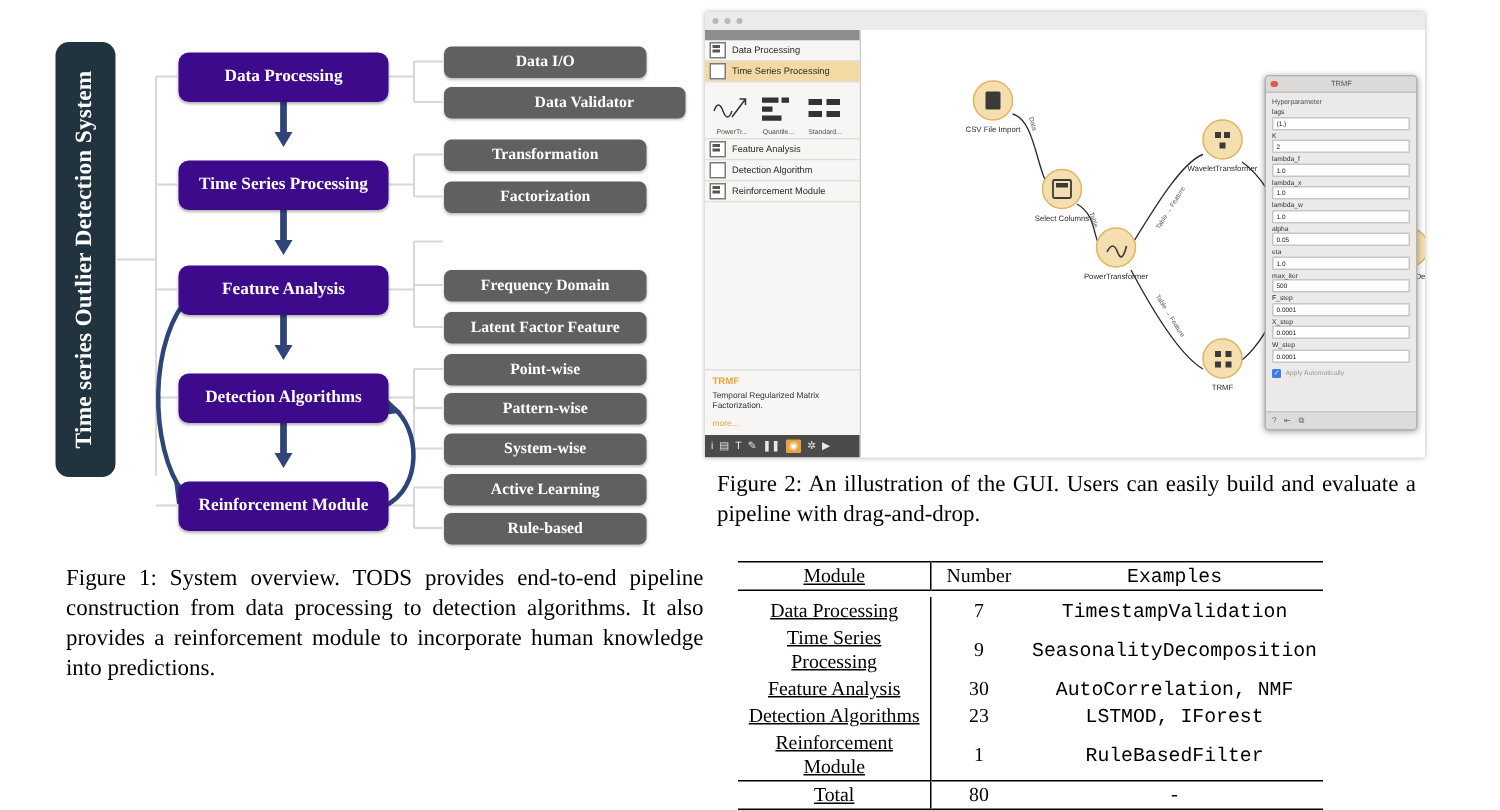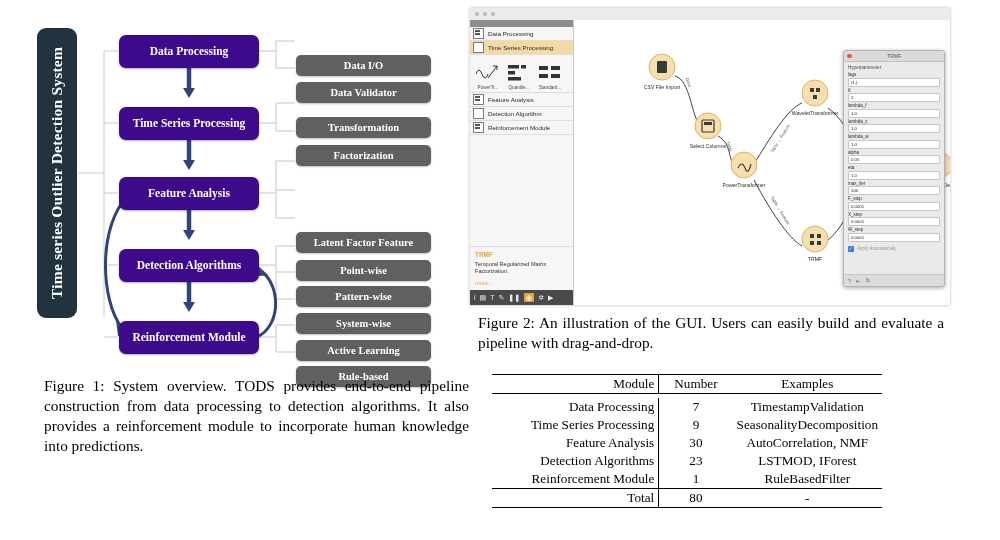--- a/index.html
+++ b/index.html
@@ -25,21 +25,20 @@
     color:#ffffff;font-weight:bold;font-size:11.5px;
     font-family:"Liberation Serif", serif;text-align:center;line-height:1.05;
     box-shadow:0 1px 2px rgba(0,0,0,.30);
   }
   .gbox{
     position:absolute;left:296px;width:135px;height:21px;background:#606060;
     border-radius:5px;display:flex;align-items:center;justify-content:center;
     color:#ffffff;font-weight:bold;font-size:10.5px;
     font-family:"Liberation Serif", serif;
     box-shadow:0 1px 2px rgba(0,0,0,.25);
-    margin-top:24px;
   }
   #fig1 svg{position:absolute;left:0;top:0;width:470px;height:370px;}
   
   .caption{
     font-family:"Liberation Serif", serif;font-size:15.3px;color:#000;
     text-align:justify;line-height:1.30;
   }
   #cap1{position:absolute;left:44px;top:376px;width:425px;}
   #cap2{position:absolute;left:478px;top:313px;width:466px;}
   
@@ -107,23 +106,23 @@
   .pw-apply .lb{font-family:"Liberation Sans", sans-serif;font-size:4.5px;color:#9a9a9a;}
   .pw-foot{height:11px;background:#dedcda;display:flex;align-items:center;gap:5px;padding-left:4px;border-top:1px solid #c8c6c4;}
   .pw-foot span{font-family:"Liberation Sans", sans-serif;font-size:5.5px;color:#6a6a6a;}
   
   #tablewrap{position:absolute;left:492px;top:374px;width:390px;}
   table.tods{border-collapse:collapse;width:390px;font-family:"Liberation Serif", serif;font-size:13.2px;color:#000;}
   table.tods td,table.tods th{padding:1px 4px;font-weight:normal;}
   .rule-top td{border-top:1.6px solid #000;}
   .hdr td{border-bottom:1px solid #000;padding-bottom:3px;}
   .hdr2 td{border-top:1px solid #000;padding-top:0;height:2px;line-height:0;font-size:0;}
-  .c-mod{width:175px;text-align:right;padding-left:10px;}
+  .c-mod{width:175px;text-align:center;padding-left:10px;text-decoration:underline;}
   .c-num{width:70px;text-align:center;border-left:1px solid #000;}
-  .c-ex{text-align:center;}
+  .c-ex{text-align:center;font-family:Liberation Mono, monospace;}
   .rule-mid td{border-top:1.2px solid #000;}
   .rule-bot td{border-bottom:1.6px solid #000;}
 </style>
 </head>
 <body>
 
 <div id="fig1">
 
   <svg viewBox="0 0 470 370">
 
@@ -167,23 +166,24 @@
     <span>Time series Outlier Detection System</span>
   </div>
 
   <div class="pbox" style="left:119px;top:35px;">Data Processing</div>
   <div class="pbox" style="left:119px;top:107px;">Time Series Processing</div>
   <div class="pbox" style="left:119px;top:177px;">Feature Analysis</div>
   <div class="pbox" style="left:119px;top:249px;">Detection Algorithms</div>
   <div class="pbox" style="left:119px;top:321px;">Reinforcement Module</div>
 
   <div class="gbox" style="top:31px;">Data I/O</div>
-  <div class="gbox" style="top:58px;">Data Validator</div>
+  <div class="gbox" style="top:58px;padding-left:26px;">Data Validator</div>
   <div class="gbox" style="top:93px;">Transformation</div>
   <div class="gbox" style="top:121px;">Factorization</div>
+  <div class="gbox" style="top:180px;">Frequency Domain</div>
   <div class="gbox" style="top:236px;">Point-wise</div>
   <div class="gbox" style="top:208px;">Latent Factor Feature</div>
   <div class="gbox" style="top:262px;">Pattern-wise</div>
   <div class="gbox" style="top:316px;">Active Learning</div>
   <div class="gbox" style="top:289px;">System-wise</div>
   <div class="gbox" style="top:342px;">Rule-based</div>
 </div>
 
 <div id="cap1" class="caption">Figure 1: System overview. TODS provides end-to-end pipeline construction from data processing to detection algorithms. It also provides a reinforcement module to incorporate human knowledge into predictions.</div>
 

